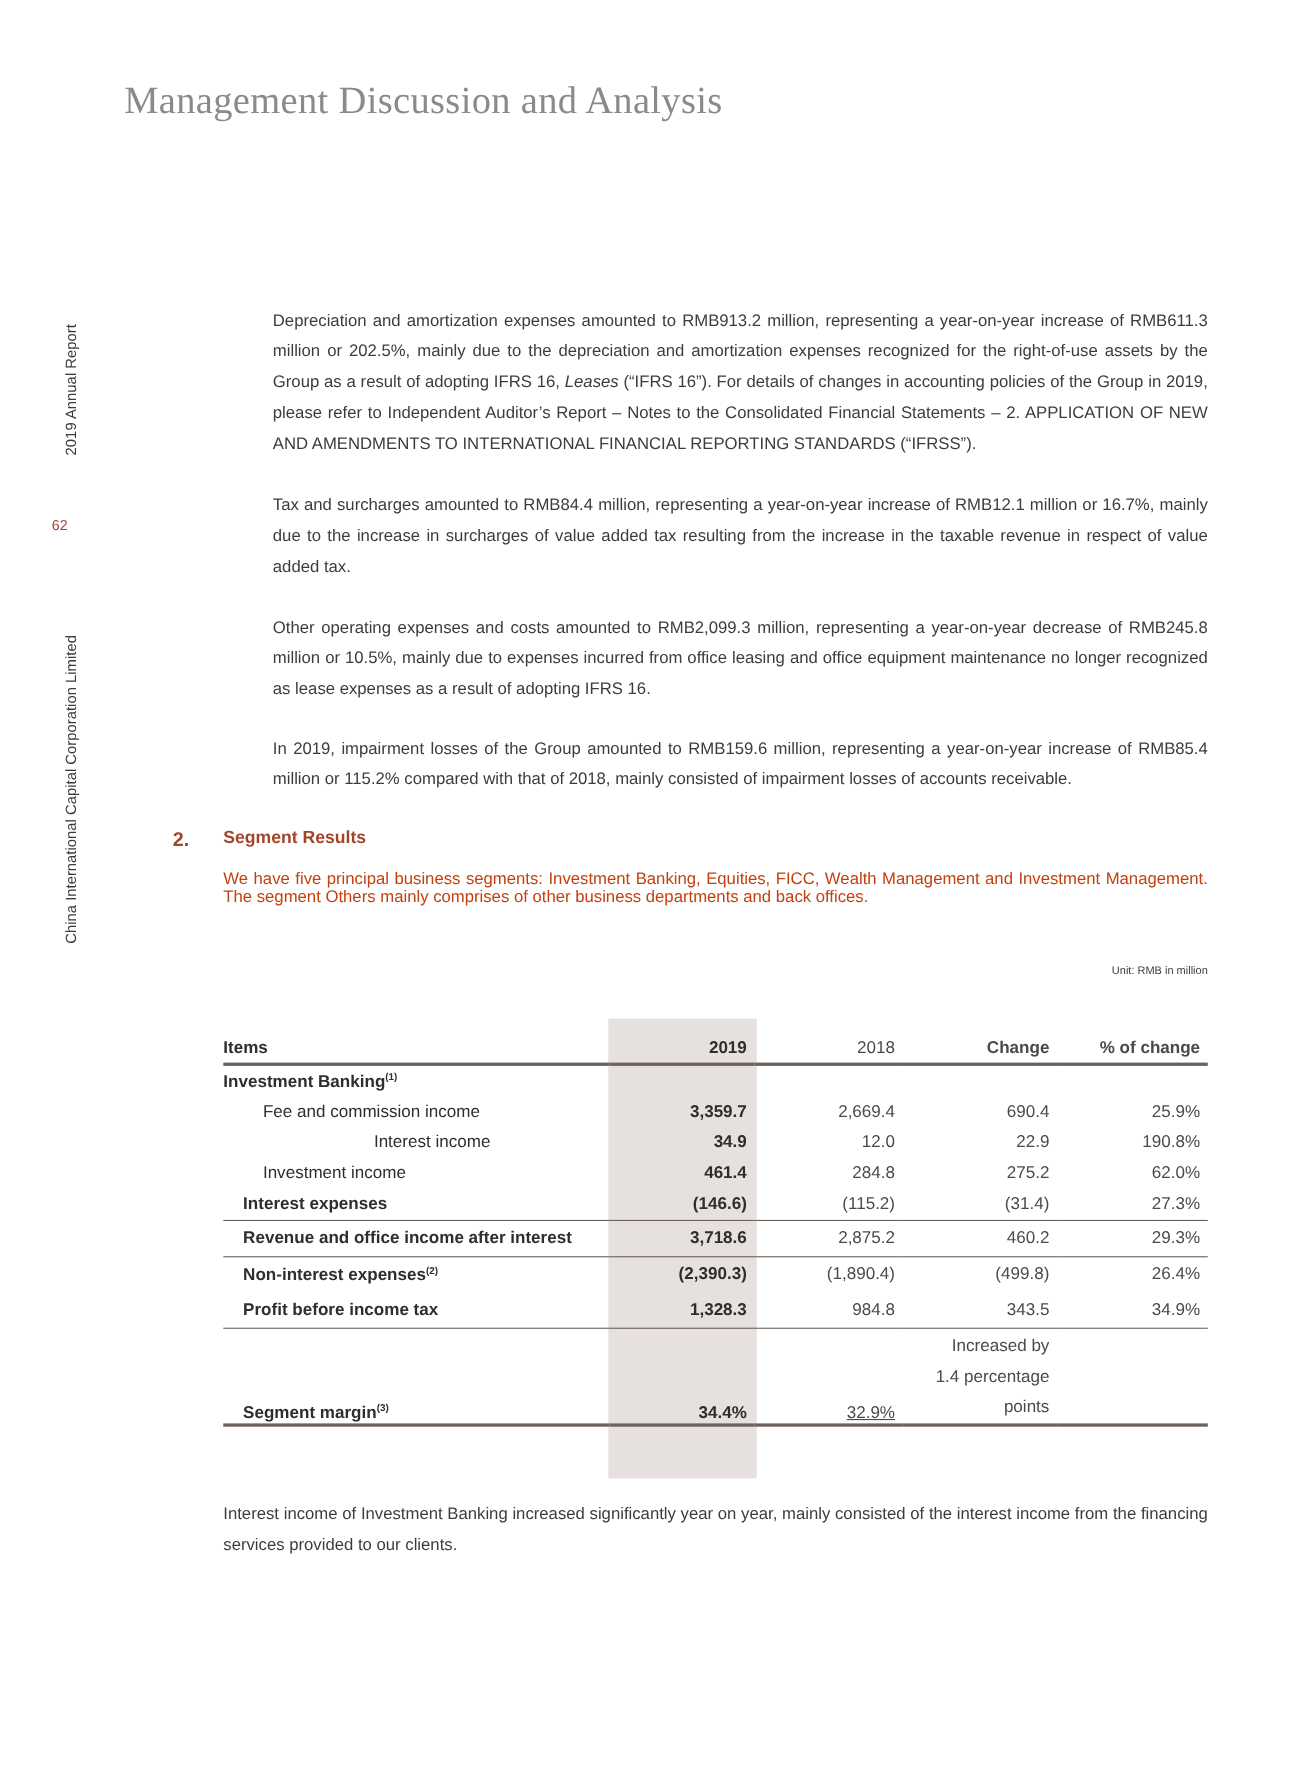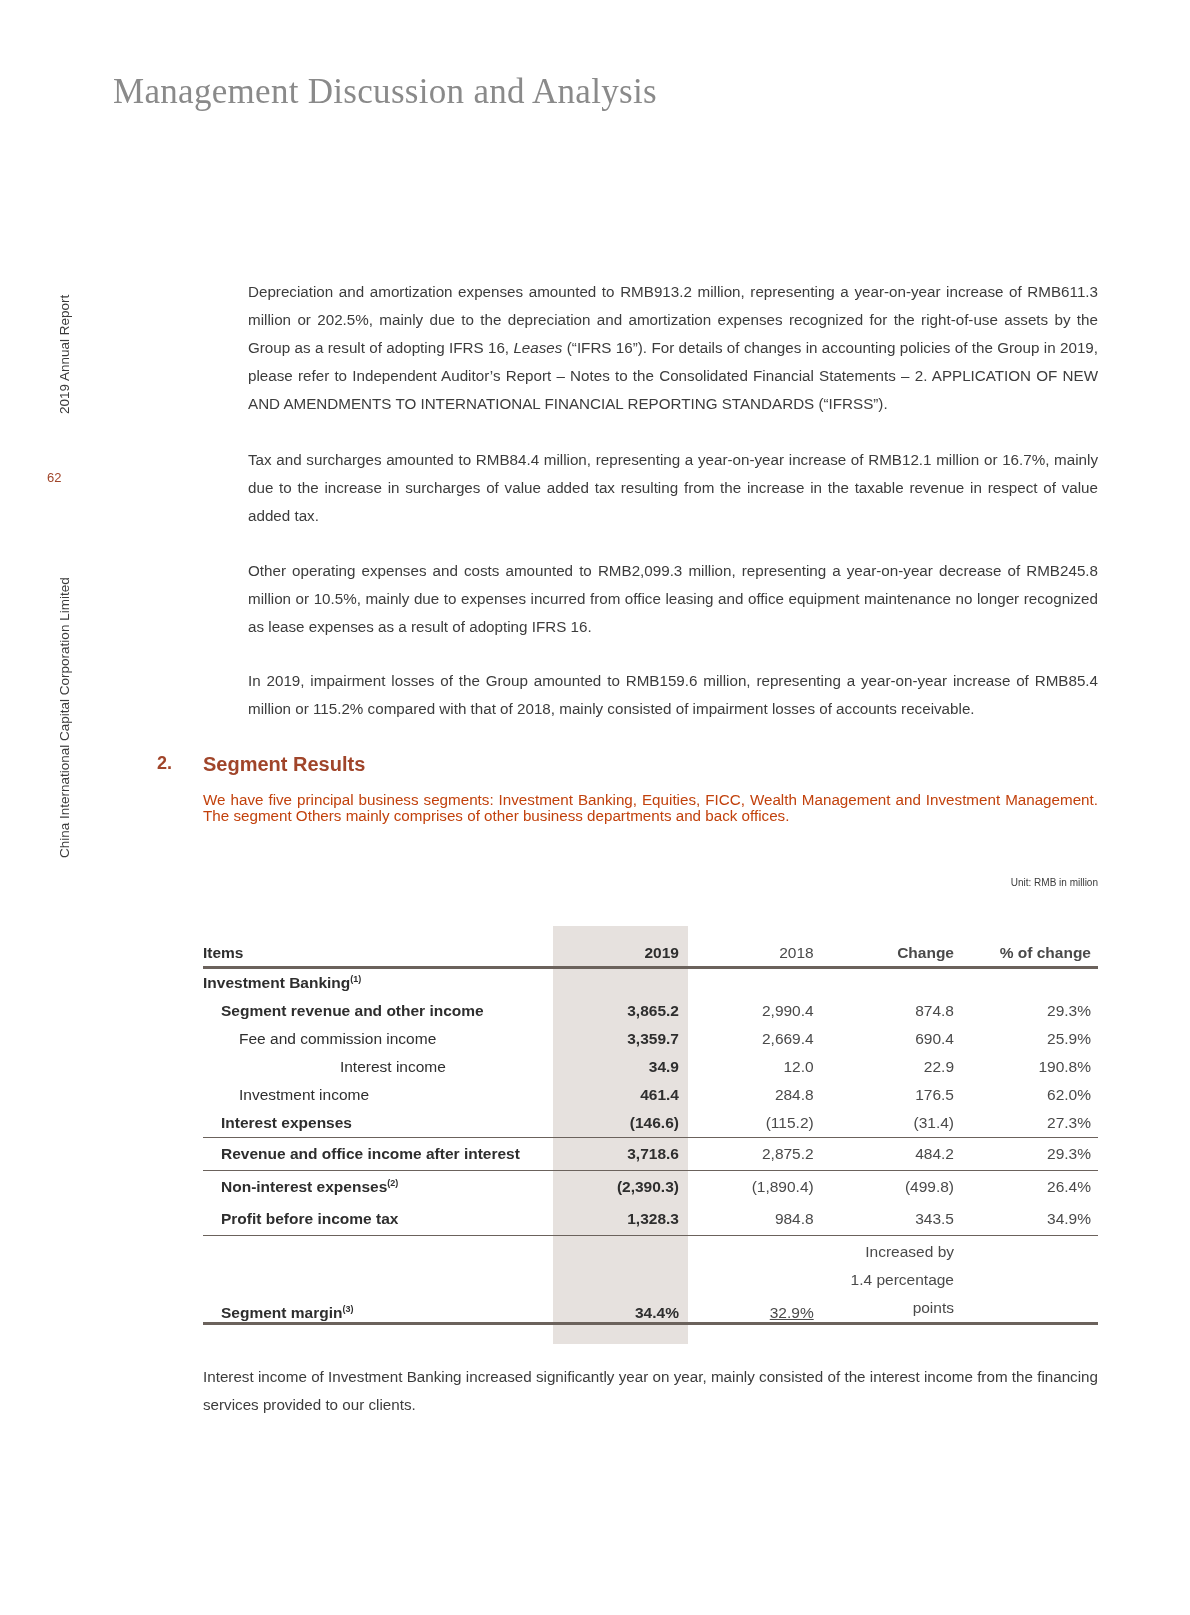--- a/index.html
+++ b/index.html
@@ -10,21 +10,21 @@
   .side { position: absolute; left: 57px; transform-origin: left top; transform: rotate(-90deg);
           font-size: 13.5px; color: #3a3a3a; white-space: nowrap; }
   .side-report { top: 414px; }
   .side-company { top: 858px; }
   .page-num { position: absolute; left: 47px; top: 470px; font-size: 13px; color: #a0452a; }
   .para { position: absolute; left: 248px; width: 850px; font-size: 15.2px; line-height: 28px;
           text-align: justify; color: #3c3c3c; margin: 0; font-weight: 300; }
   .p1 { top: 278px; } .p2 { top: 446px; } .p3 { top: 557px; } .p4 { top: 667px; }
   .para em { font-style: italic; }
   .sec-num { position: absolute; left: 157px; top: 753px; font-size: 18px; font-weight: bold; color: #a0452a; }
-  .sec-title { position: absolute; left: 203px; top: 753px; font-size: 20px; font-weight: bold; color: #a0452a; margin: 0; }
+  .sec-title { position: absolute; left: 203px; top: 753px; font-size: 16px; font-weight: bold; color: #a0452a; margin: 0; }
   .intro { position: absolute; left: 203px; top: 792px; width: 895px; font-size: 15.2px; line-height: 16px;
            text-align: justify; color: #c2410c; margin: 0; }
   .unit { position: absolute; right: 92px; top: 877px; font-size: 10px; color: #3c3c3c; }
   .shade { position: absolute; left: 553px; top: 926px; width: 135px; height: 418px; background: #e6e1de; }
   table.seg { position: absolute; left: 203px; top: 926px; width: 895px; border-collapse: collapse;
               font-size: 15.5px; color: #2e2e2e; }
   table.seg td, table.seg th { padding: 0 7px 0 0; height: 28px; white-space: nowrap; }
   table.seg th { font-weight: bold; text-align: right; height: 36px; vertical-align: bottom; padding-bottom: 4px; }
   table.seg th.c-items { text-align: left; }
   table.seg th.c-2018 { font-weight: normal; color: #4a4a4a; }
@@ -77,60 +77,53 @@
     </tr>
   </thead>
   <tbody id="tbody">
     <tr>
       <td class="c-items lvl0"><span>Investment Banking</span><sup>(1)</sup></td>
       <td class="c-2019"></td>
         <td class="c-2018"></td>
         <td class="c-change"></td>
         <td class="c-pct"></td>
     </tr>
-  <tr>
-        <td class="c-items" style="font-weight: bold;"><span class="ind1"><span>Segment revenue and other income</span></span></td>
-        <td class="c-2019">3,865.2</td>
-        <td class="c-2018">2,990.4</td>
-        <td class="c-change">874.8</td>
-        <td class="c-pct">29.3%</td>
-      </tr>
       <tr>
         <td class="c-items" style="font-weight: 300;"><span class="ind2"><span>Fee and commission income</span></span></td>
         <td class="c-2019">3,359.7</td>
         <td class="c-2018">2,669.4</td>
         <td class="c-change">690.4</td>
         <td class="c-pct">25.9%</td>
       </tr>
       <tr>
         <td class="c-items" style="font-weight: 300; text-align: center;"><span class="ind2"><span>Interest income</span></span></td>
         <td class="c-2019">34.9</td>
         <td class="c-2018">12.0</td>
         <td class="c-change">22.9</td>
         <td class="c-pct">190.8%</td>
       </tr>
       <tr>
         <td class="c-items" style="font-weight: 300;"><span class="ind2"><span>Investment income</span></span></td>
         <td class="c-2019">461.4</td>
         <td class="c-2018">284.8</td>
-        <td class="c-change">176.5</td>
+        <td class="c-change">275.2</td>
         <td class="c-pct">62.0%</td>
       </tr>
       <tr class="rule-bottom">
         <td class="c-items" style="font-weight: bold;"><span class="ind1"><span>Interest expenses</span></span></td>
         <td class="c-2019">(146.6)</td>
         <td class="c-2018">(115.2)</td>
         <td class="c-change">(31.4)</td>
         <td class="c-pct">27.3%</td>
       </tr>
       <tr class="rule-bottom tall">
         <td class="c-items" style="font-weight: bold;"><span class="ind1"><span>Revenue and office income after interest</span></span></td>
         <td class="c-2019">3,718.6</td>
         <td class="c-2018">2,875.2</td>
-        <td class="c-change">484.2</td>
+        <td class="c-change">460.2</td>
         <td class="c-pct">29.3%</td>
       </tr>
       <tr class="tall">
         <td class="c-items" style="font-weight: bold;"><span class="ind1"><span>Non-interest expenses</span><sup>(2)</sup></span></td>
         <td class="c-2019">(2,390.3)</td>
         <td class="c-2018">(1,890.4)</td>
         <td class="c-change">(499.8)</td>
         <td class="c-pct">26.4%</td>
       </tr>
       <tr class="rule-bottom tall">

